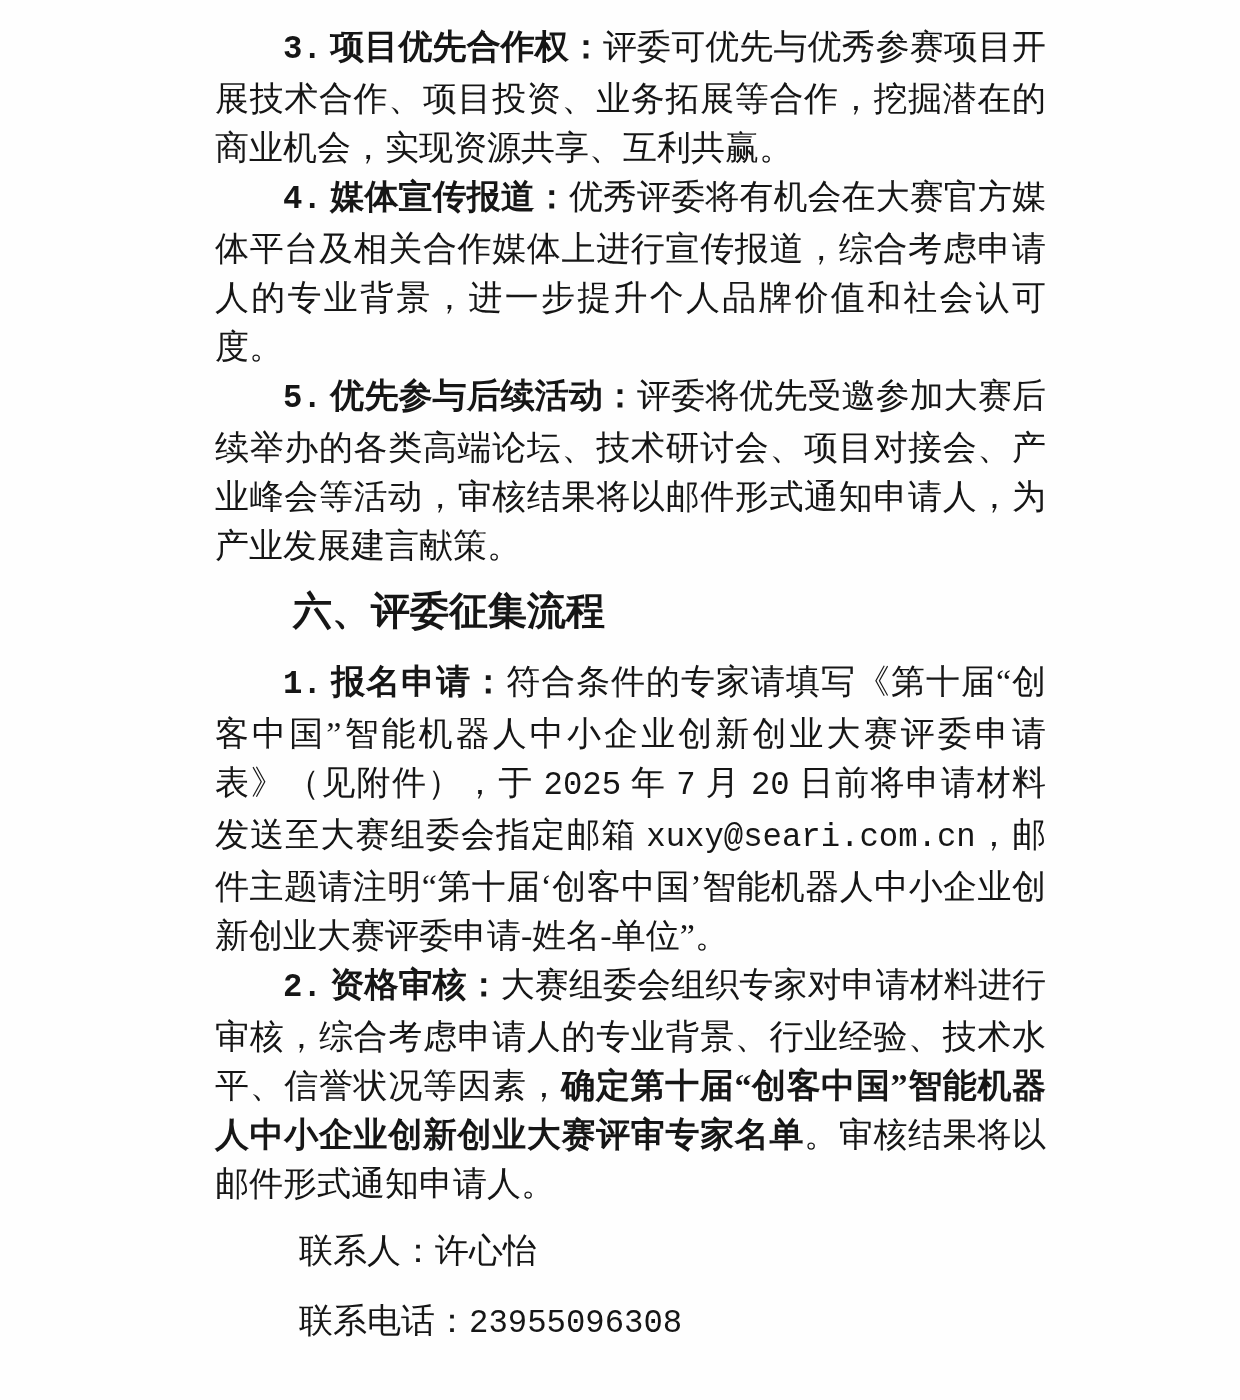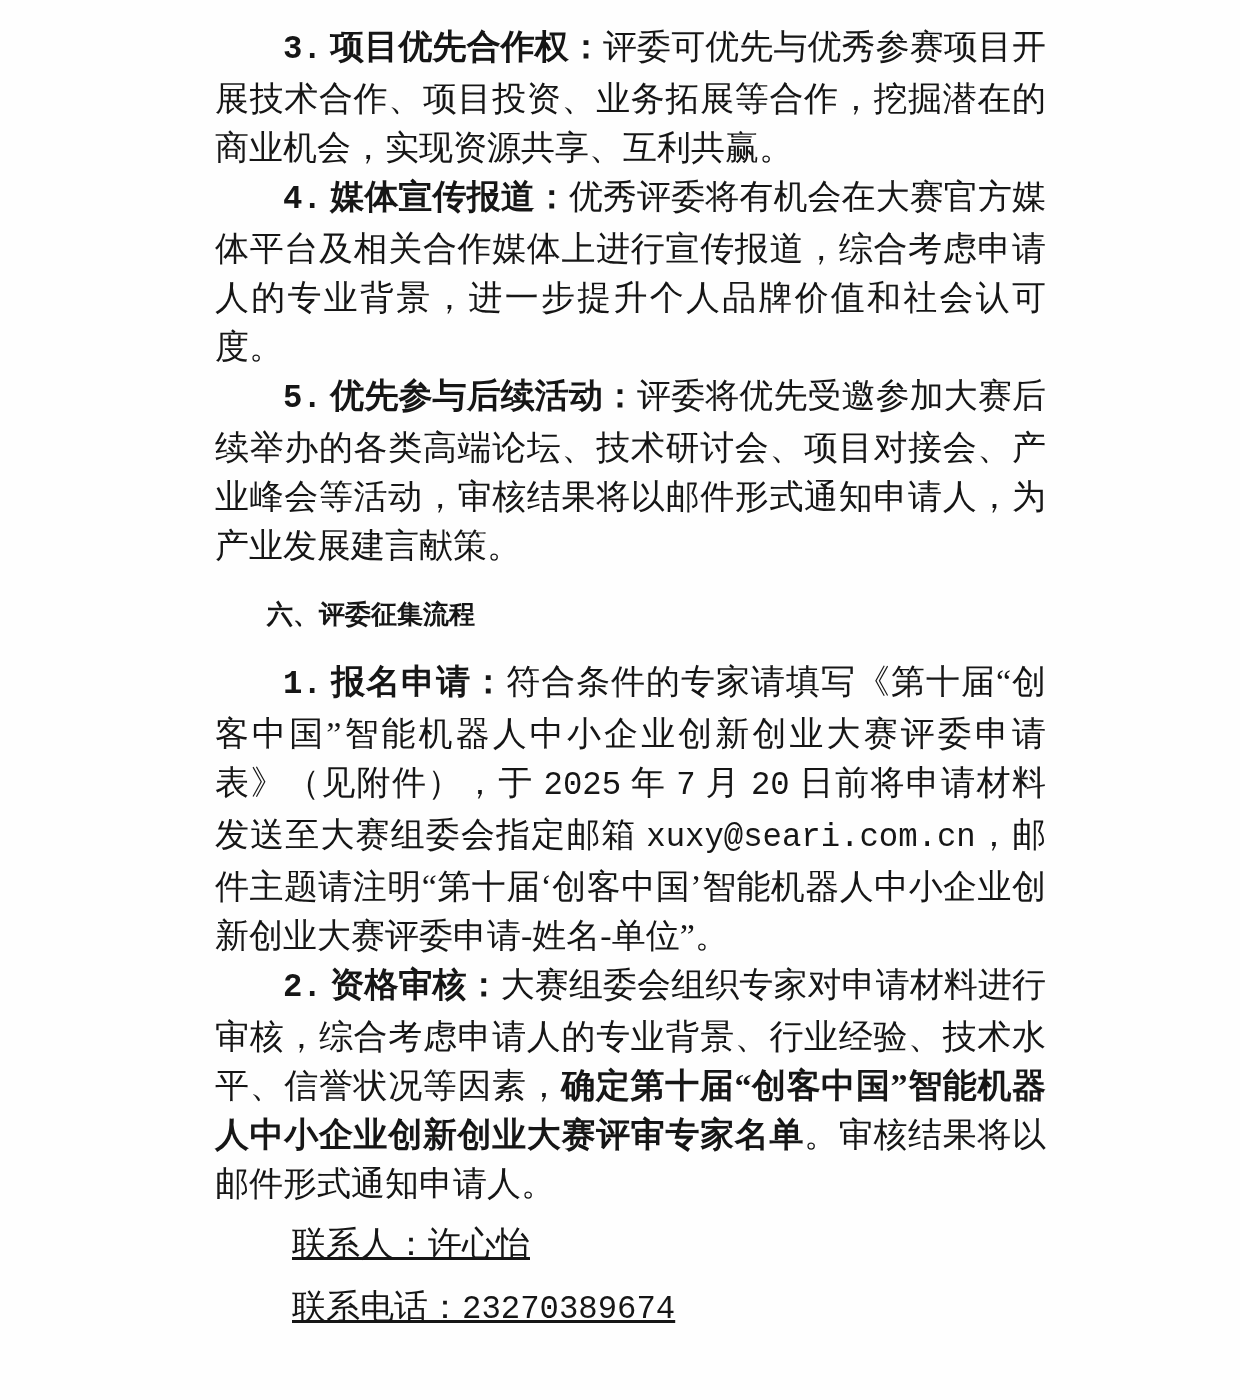--- a/index.html
+++ b/index.html
@@ -22,44 +22,43 @@
   }
   .para {
     margin: 0;
     text-align: justify;
     text-justify: inter-ideograph;
     text-indent: 2em;
   }
   .heading {
     margin: 20px 0 18px 0;
     text-indent: 2em;
-    font-family: Liberation Serif, serif;
+    font-family: Liberation Mono, monospace;
     font-weight: bold;
-    font-size: 26px;
+    font-size: 39px;
     line-height: 49px;
     text-align: left;
   }
   .contact {
-    margin: 9px;
+    margin: 16px;
     text-indent: 2em;
     line-height: 54px;
     text-align: left;
-    text-decoration: underline;
   }
   .run-bold { font-weight: bold; }
   .latin {
     font-family: "Liberation Mono", "DejaVu Sans Mono", monospace;
     font-size: 0.95em;
   }
 </style>
 </head>
 <body>
 
 <div class="doc">
     <p class="para"><span class="run-bold"><span class="latin">3.</span> 项目优先合作权：</span><span class="run">评委可优先与优秀参赛项目开展技术合作、项目投资、业务拓展等合作，挖掘潜在的商业机会，实现资源共享、互利共赢。</span></p>
     <p class="para"><span class="run-bold"><span class="latin">4.</span> 媒体宣传报道：</span><span class="run">优秀评委将有机会在大赛官方媒体平台及相关合作媒体上进行宣传报道，综合考虑申请人的专业背景，进一步提升个人品牌价值和社会认可度。</span></p>
     <p class="para"><span class="run-bold"><span class="latin">5.</span> 优先参与后续活动：</span><span class="run">评委将优先受邀参加大赛后续举办的各类高端论坛、技术研讨会、项目对接会、产业峰会等活动，审核结果将以邮件形式通知申请人，为产业发展建言献策。</span></p>
     <p class="heading"><span class="run-bold">六、评委征集流程</span></p>
     <p class="para"><span class="run-bold"><span class="latin">1.</span> 报名申请：</span><span class="run">符合条件的专家请填写《第十届“创客中国”智能机器人中小企业创新创业大赛评委申请表》（见附件），于 <span class="latin">2025</span> 年 <span class="latin">7</span> 月 <span class="latin">20</span> 日前将申请材料发送至大赛组委会指定邮箱 <span class="latin">xuxy@seari.com.cn</span>，邮件主题请注明“第十届‘创客中国’智能机器人中小企业创新创业大赛评委申请-姓名-单位”。</span></p>
     <p class="para"><span class="run-bold"><span class="latin">2.</span> 资格审核：</span><span class="run">大赛组委会组织专家对申请材料进行审核，综合考虑申请人的专业背景、行业经验、技术水平、信誉状况等因素，</span><span class="run-bold">确定第十届“创客中国”智能机器人中小企业创新创业大赛评审专家名单</span><span class="run">。审核结果将以邮件形式通知申请人。</span></p>
     <p class="contact"><span class="run">联系人：许心怡</span></p>
-    <p class="contact"><span class="run">联系电话：<span class="latin">23270389674</span></span></p>
+    <p class="contact"><span class="run">联系电话：<span class="latin">23955096308</span></span></p>
   </div>
 
 </body></html>

